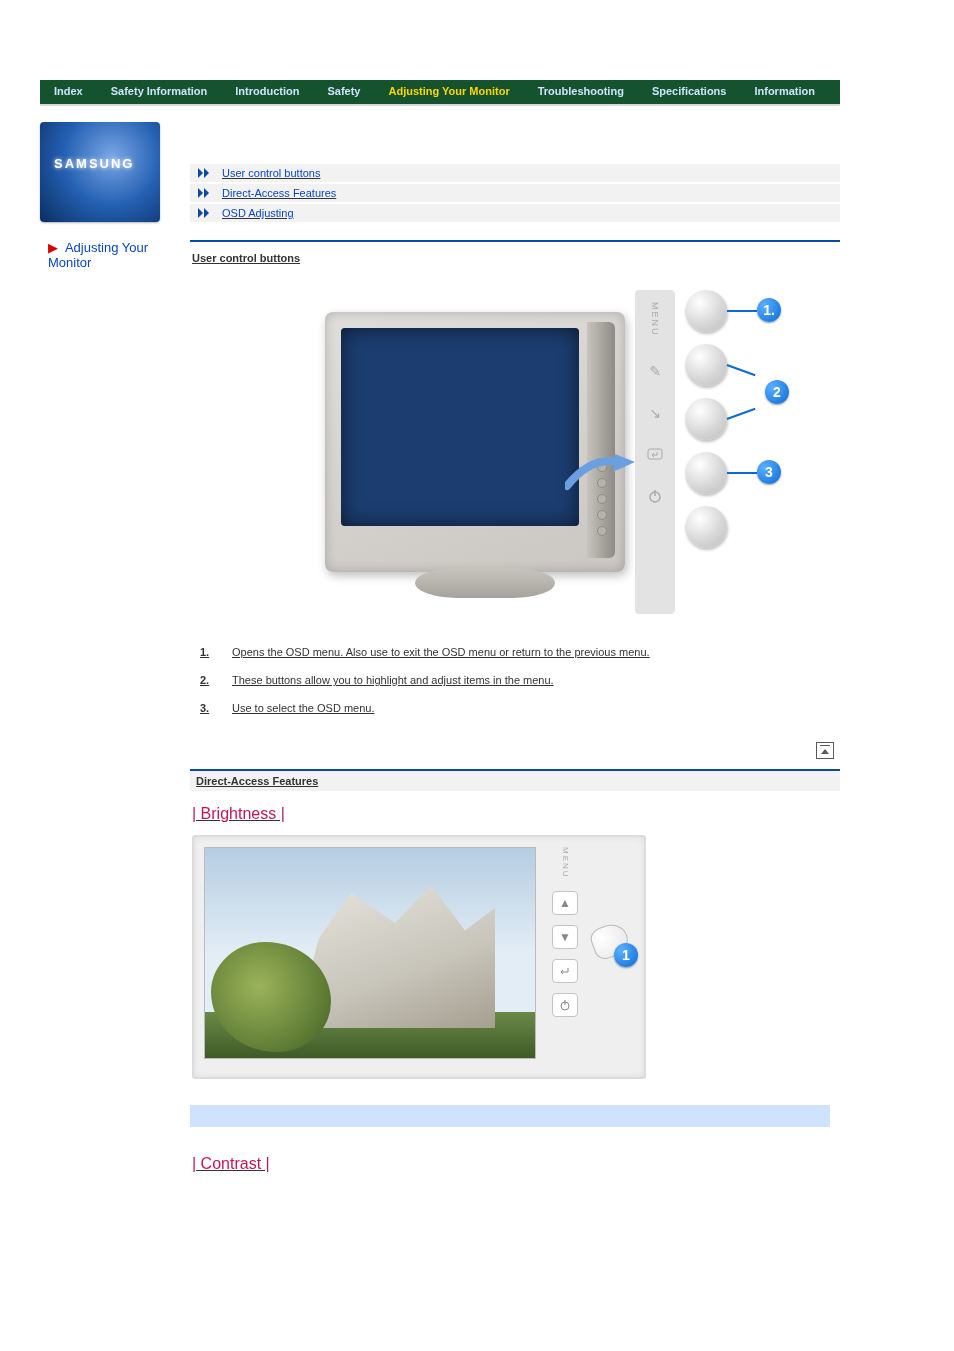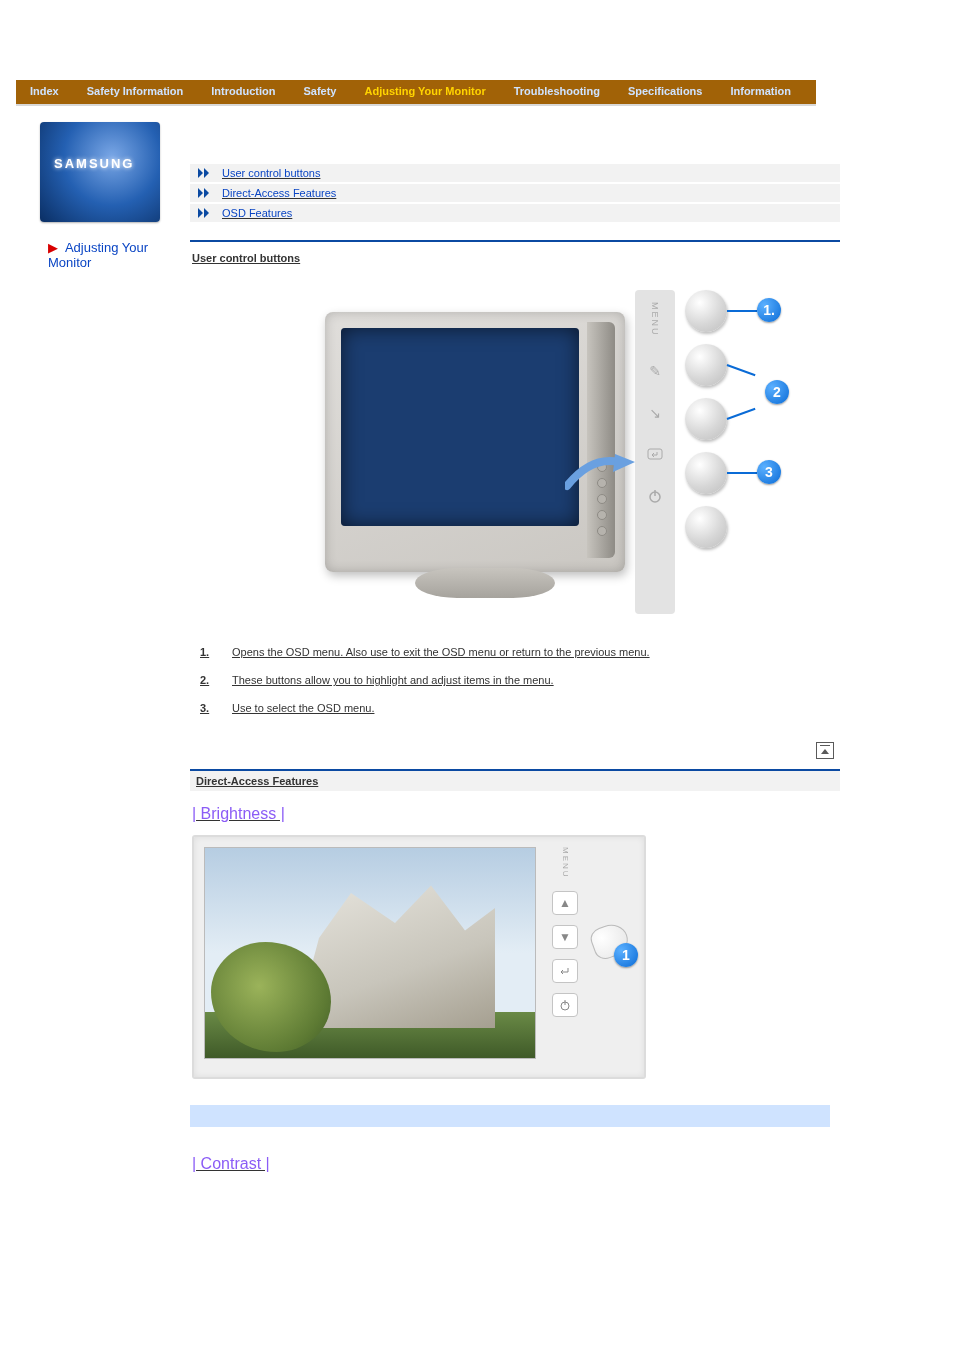--- a/index.html
+++ b/index.html
@@ -11,23 +11,23 @@
     background: #fff;
   }
   .page {
     width: 954px;
     margin: 0 auto;
     padding-top: 80px;
   }
   .topnav {
     display: flex;
     width: 800px;
-    margin-left: 16px;
+    margin-left: 40px;
     height: 24px;
-    background: #a16207;
+    background: #14532d;
     border-bottom: 2px solid #d8d8d8;
   }
   .topnav .nav-item {
     flex: 0 0 auto;
     padding: 5px 14px;
     color: #cfe3ff;
     font-size: 11px;
     font-weight: bold;
     text-align: center;
     white-space: nowrap;
@@ -252,21 +252,21 @@
   hr.section-sep {
     height: 2px; border:0; background:#0b4aa2; margin: 4px 0 0;
   }
   .section-title.gray {
     background: #f2f2f2;
     padding: 4px 6px;
   }
   .sub-h {
     font-size: 16px;
     margin: 14px 0 12px 2px;
-    color: #8b5cf6;
+    color: #be185d;
   }
   .feature-illustration {
     width: 450px;
     height: 240px;
     margin-left: 2px;
     border: 2px solid #dcdcdc;
     border-radius: 3px;
     position: relative;
     background: #efefef;
     box-shadow: inset 0 0 6px rgba(0,0,0,.08);
@@ -391,21 +391,21 @@
           </span>
           <a href="#">Direct-Access Features</a>
         </div>
         <div class="link-row">
           <span class="dbl-arrow">
             <svg width="16" height="10">
                 <polygon points="0,0 5,5 0,10" fill="#0b4aa2"></polygon>
                 <polygon points="6,0 11,5 6,10" fill="#0b4aa2"></polygon>
               </svg>
           </span>
-          <a href="#">OSD Features</a>
+          <a href="#">OSD Adjusting</a>
         </div>
       </div>
 
       <hr class="thin">
       <div class="section-title">User control buttons</div>
 
       <div class="monitor-illustration">
         <div class="crt-body">
           <div class="crt-screen"></div>
         </div>

